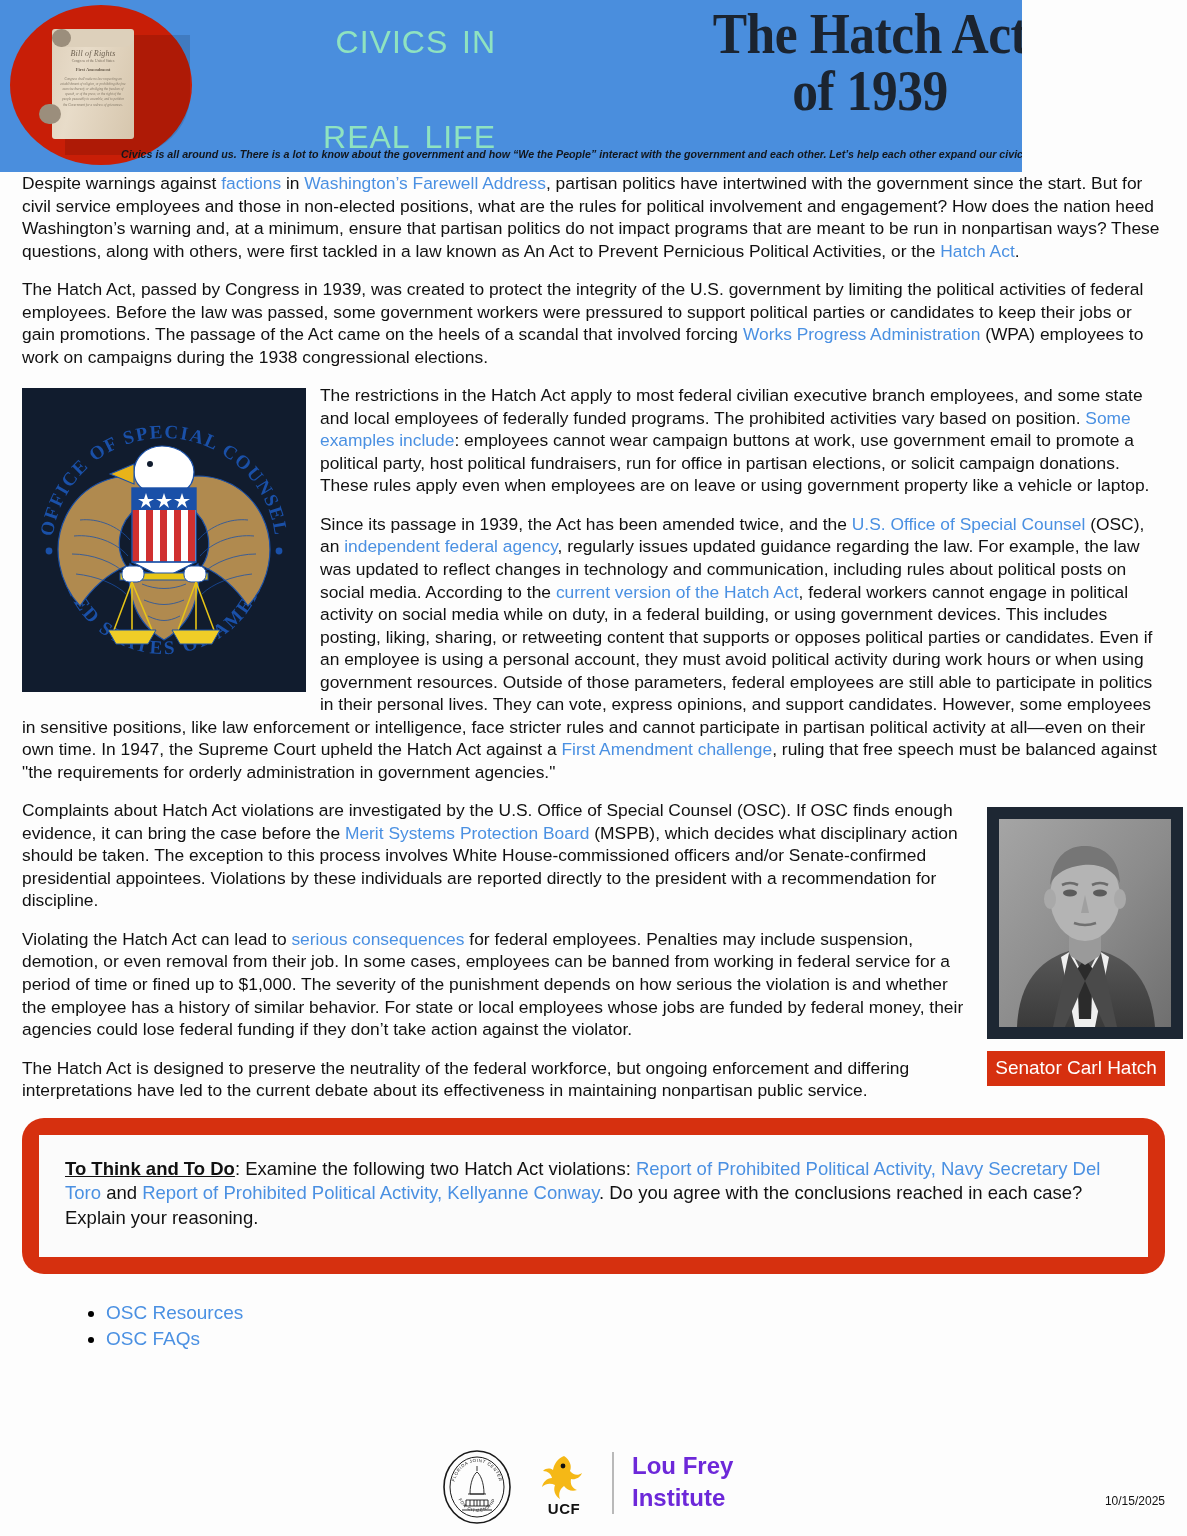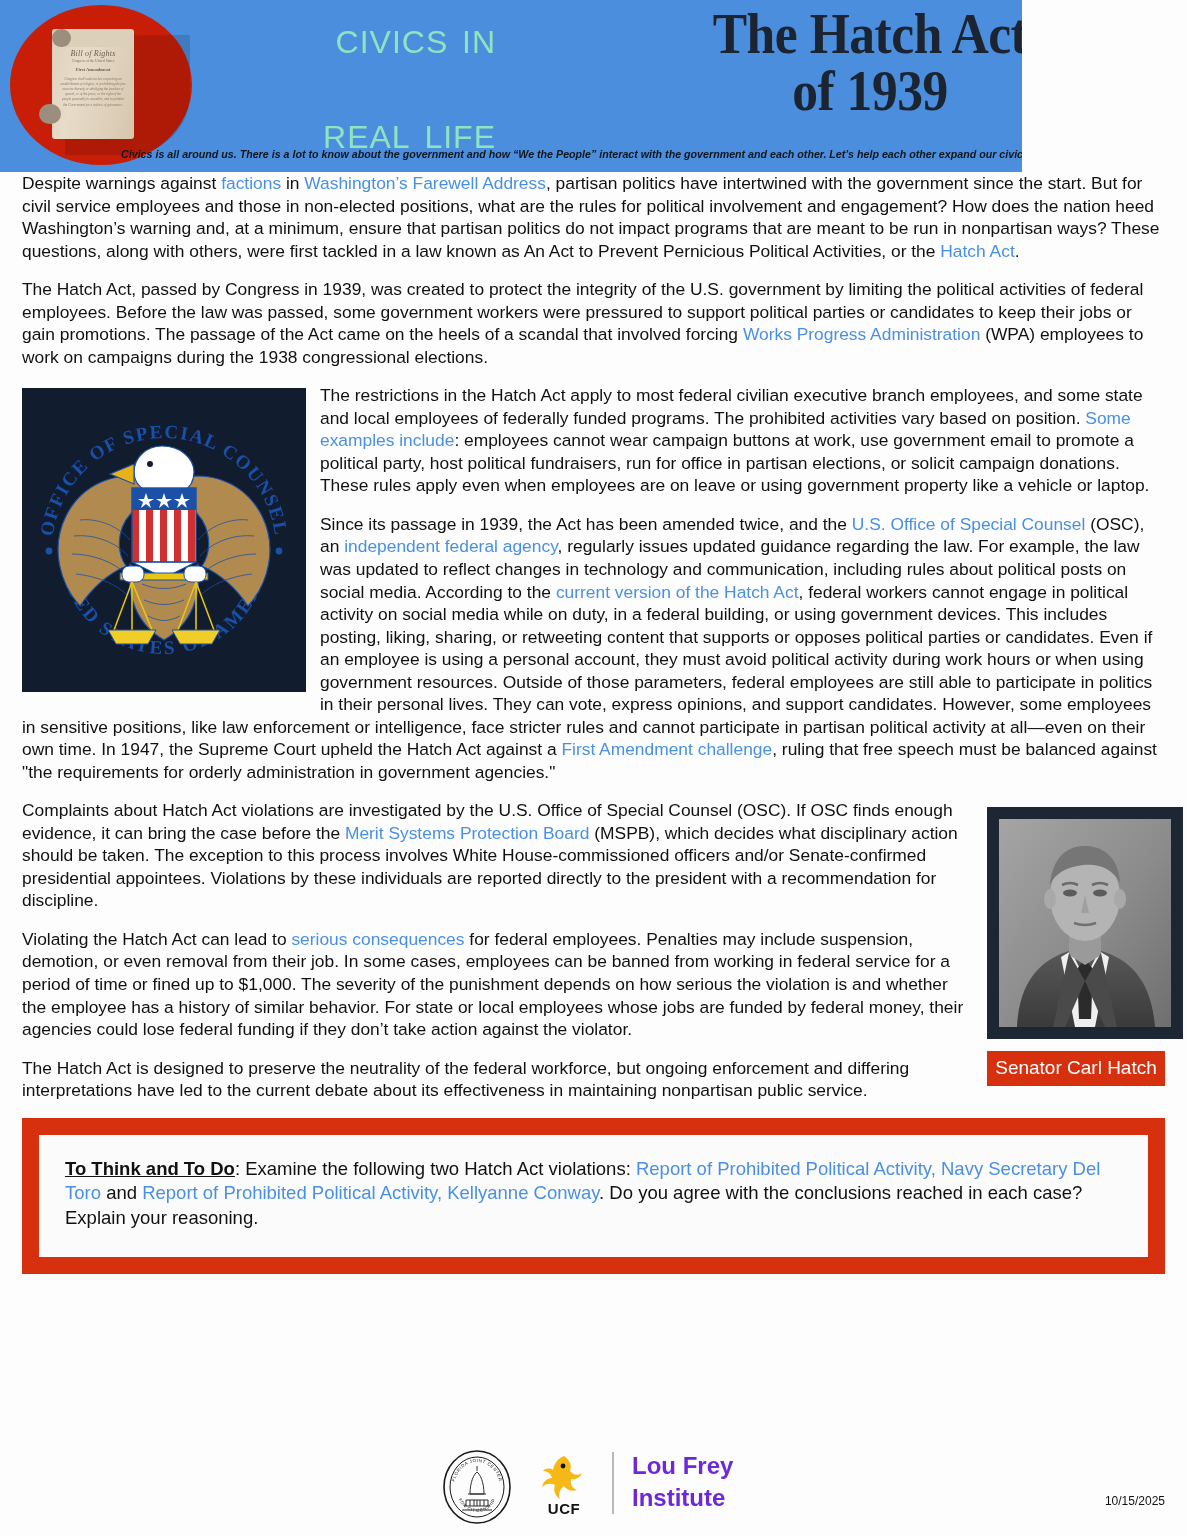--- a/index.html
+++ b/index.html
@@ -234,20 +234,21 @@
     text-align: center;
     padding: 6px 2px 7px 2px;
   }
 
   
   .think-outer {
     clear: both;
     margin: 14px 0 0 0;
     background: #d6300f;
     padding: 17px 17px 17px 17px;
+    border-radius: 22px;
   }
   .think-inner {
     background: #fbfbfb;
     padding: 22px 26px 26px 26px;
   }
   .think-inner p {
     margin: 0;
     font-size: 18.5px;
     line-height: 1.34;
     color: #111111;
@@ -519,20 +520,24 @@
 
     <p class="para"><span>The Hatch Act is designed to preserve the neutrality of the federal workforce, but ongoing enforcement and differing interpretations have led to the current debate about its effectiveness in maintaining nonpartisan public service.</span></p>
 
     <div class="think-outer">
       <div class="think-inner">
         <p><span class="think-label">To Think and To Do</span><span>: Examine the following two Hatch Act violations: </span><a class="lnk" href="#">Report of Prohibited Political Activity, Navy Secretary Del Toro</a><span> and </span><a class="lnk" href="#">Report of Prohibited Political Activity, Kellyanne Conway</a><span>. Do you agree with the conclusions reached in each case? Explain your reasoning.</span></p>
       </div>
     </div>
 
     <div class="learn-wrap">
+      <ul class="learn-list">
+        <li><a class="lnk" href="#">OSC Resources</a></li>
+        <li><a class="lnk" href="#">OSC FAQs</a></li>
+      </ul>
     </div>
   </div>
 
   <div class="footer">
     <div class="fl-seal">
       <svg viewBox="0 0 70 74" width="70" height="74" xmlns="http://www.w3.org/2000/svg" aria-hidden="true">
         <ellipse cx="35" cy="37" rx="33" ry="36" fill="none" stroke="#1a1a1a" stroke-width="1.6"></ellipse>
         <ellipse cx="35" cy="37" rx="27" ry="30" fill="none" stroke="#1a1a1a" stroke-width="1"></ellipse>
         <defs>
           <path id="fjcTop" d="M 12 38 A 23 26 0 0 1 58 38"></path>

